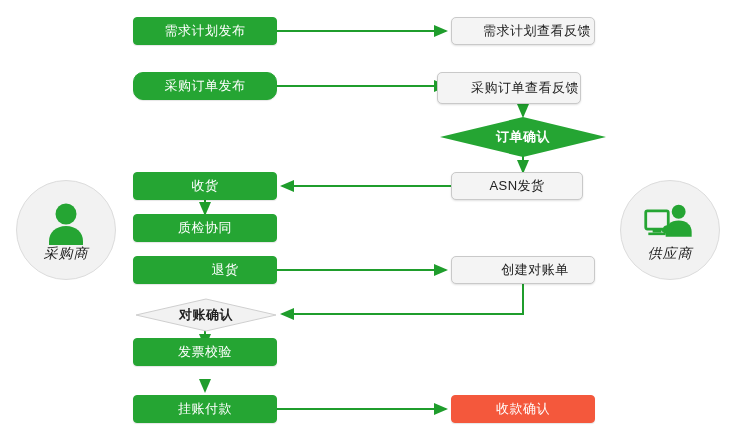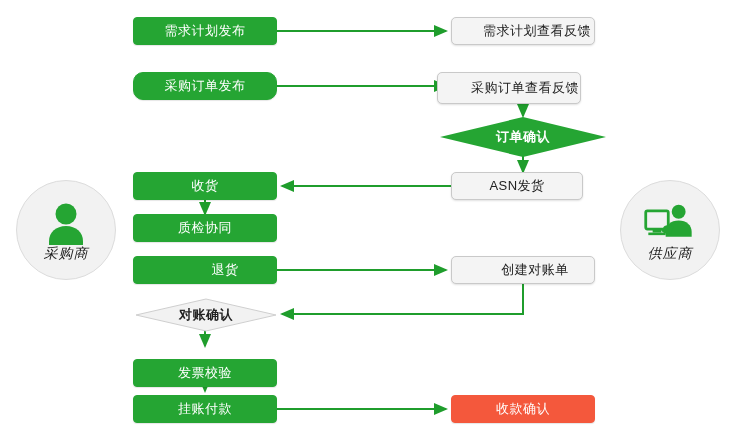--- a/index.html
+++ b/index.html
@@ -179,21 +179,21 @@
     <span>退货</span>
   </div>
 
   <div class="diamond-wrap light" style="left:135px; top:298px; width:142px; height:34px;">
     <svg width="142" height="34" viewBox="0 0 142 34">
       <polygon points="71,1 141,17 71,33 1,17" fill="#f2f2f2" stroke="#cfcfcf" stroke-width="1"></polygon>
     </svg>
     <div class="diamond-label">对账确认</div>
   </div>
 
-  <div class="node green" style="left:133px; top:359px; width:144px; height:28px;text-align:center;">
+  <div class="node green" style="left:133px; top:338px; width:144px; height:28px;text-align:center;">
     <span>发票校验</span>
   </div>
 
   <div class="node green" style="left:133px; top:395px; width:144px; height:28px;">
     <span>挂账付款</span>
   </div>
 
   <div class="node gray" style="left:451px; top:17px; width:144px; height:28px;padding-left:28px;">
     <span>需求计划查看反馈</span>
   </div>

